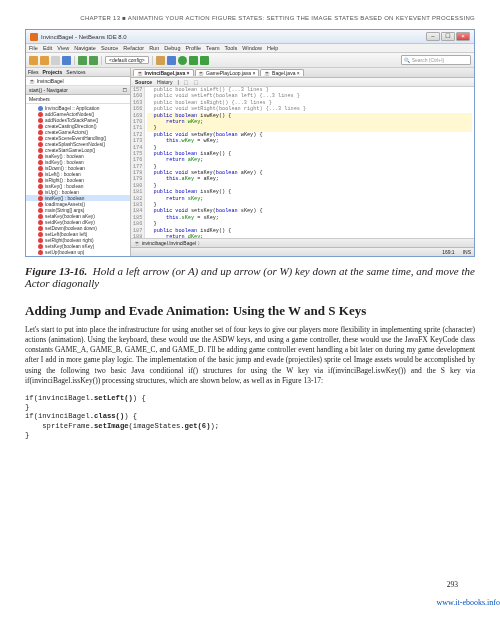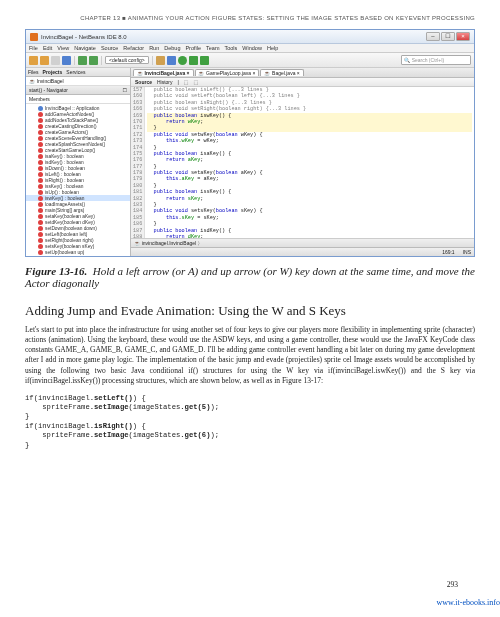--- a/index.html
+++ b/index.html
@@ -87,21 +87,21 @@
   .code-lines { flex: 1; padding: 0 2px; }
   .code-lines div { height: 6.4px; line-height: 6.4px; white-space: pre; }
   .hl { background: #fff8d0; }
   .kw { color: #0000c0; }
   .fld { color: #008000; }
   .cmt { color: #808080; }
   .breadcrumb { background: linear-gradient(#f0f0f0,#e0e0e0); padding: 1px 3px; font-size: 5px; border-top: 1px solid #ccc; }
   .statusbar { background: linear-gradient(#f0f0f0,#dedede); padding: 1px 3px; font-size: 5px; display: flex; justify-content: flex-end; gap: 8px; border-top: 1px solid #bbb; }
   .figure-caption { font-size: 11px; font-style: italic; margin: 8px 0 14px 0; }
   .figure-caption b { font-style: italic; font-weight: bold; }
-  .section-heading { font-size: 13px; font-weight: normal; margin-bottom: 6px; font-family: Georgia, serif; }
+  .section-heading { font-size: 13px; font-weight: bold; margin-bottom: 6px; font-family: Georgia, serif; }
   .body-para { font-size: 7.5px; line-height: 1.35; text-align: justify; margin-bottom: 8px; }
   .body-para b { font-weight: normal; }
   .code-block { font-family: 'Courier New', monospace; font-size: 7.2px; line-height: 1.3; margin-bottom: 4px; white-space: pre; }
   .page-num { position: absolute; bottom: 28px; right: 42px; font-size: 7.5px; }
   .footer-link { position: absolute; bottom: 10px; left: 0; right: 0; text-align: right; font-size: 8px; color: #0050c0; font-family: Liberation Serif, serif; }
 </style>
 </head>
 <body>
 
 <div class="chapter-header">CHAPTER 13 ■ ANIMATING YOUR ACTION FIGURE STATES: SETTING THE IMAGE STATES BASED ON KEYEVENT PROCESSING</div>
@@ -350,16 +350,16 @@
 <div class="figure-caption">
   <b>Figure 13-16.</b>&nbsp;&nbsp;<span>Hold a left arrow (or A) and up arrow (or W) key down at the same time, and move the Actor diagonally</span>
 </div>
 
 <div class="section-heading">Adding Jump and Evade Animation: Using the W and S Keys</div>
 
 <div class="body-para">
   <span>Let's start to put into place the infrastructure for using another set of four keys to give our players more flexibility in implementing sprite (character) actions (animation). Using the keyboard, these would use the ASDW keys, and using a game controller, these would use the JavaFX KeyCode class constants GAME_A, GAME_B, GAME_C, and GAME_D. I'll be adding game controller event handling a bit later on during my game development after I add in more game play logic. The implementation of the basic jump and evade (projectiles) sprite cel Image assets would be accomplished by using the following two basic Java conditional if() structures for using the W key via </span><b>if(invinciBagel.iswKey())</b><span> and the S key via </span><b>if(invinciBagel.issKey())</b><span> processing structures, which are shown below, as well as in Figure 13-17:</span>
 </div>
 
-<div class="code-block" id="snippet"><div>if(invinciBagel<b>.setLeft()</b>) {</div><div>    spriteFrame<b>.setImage</b>(imageStates<b>.get(5)</b>);</div><div>}</div><div>if(invinciBagel<b>.isRight()</b>) {</div><div>    spriteFrame<b>.setImage</b>(imageStates<b>.get(6)</b>);</div><div>}</div></div>
+<div class="code-block" id="snippet"><div>if(invinciBagel<b>.setLeft()</b>) {</div><div>}</div><div>if(invinciBagel<b>.class()</b>) {</div><div>    spriteFrame<b>.setImage</b>(imageStates<b>.get(6)</b>);</div><div>}</div></div>
 
 <div class="page-num">293</div>
 <div class="footer-link">www.it-ebooks.info</div>
 
 </body></html>

